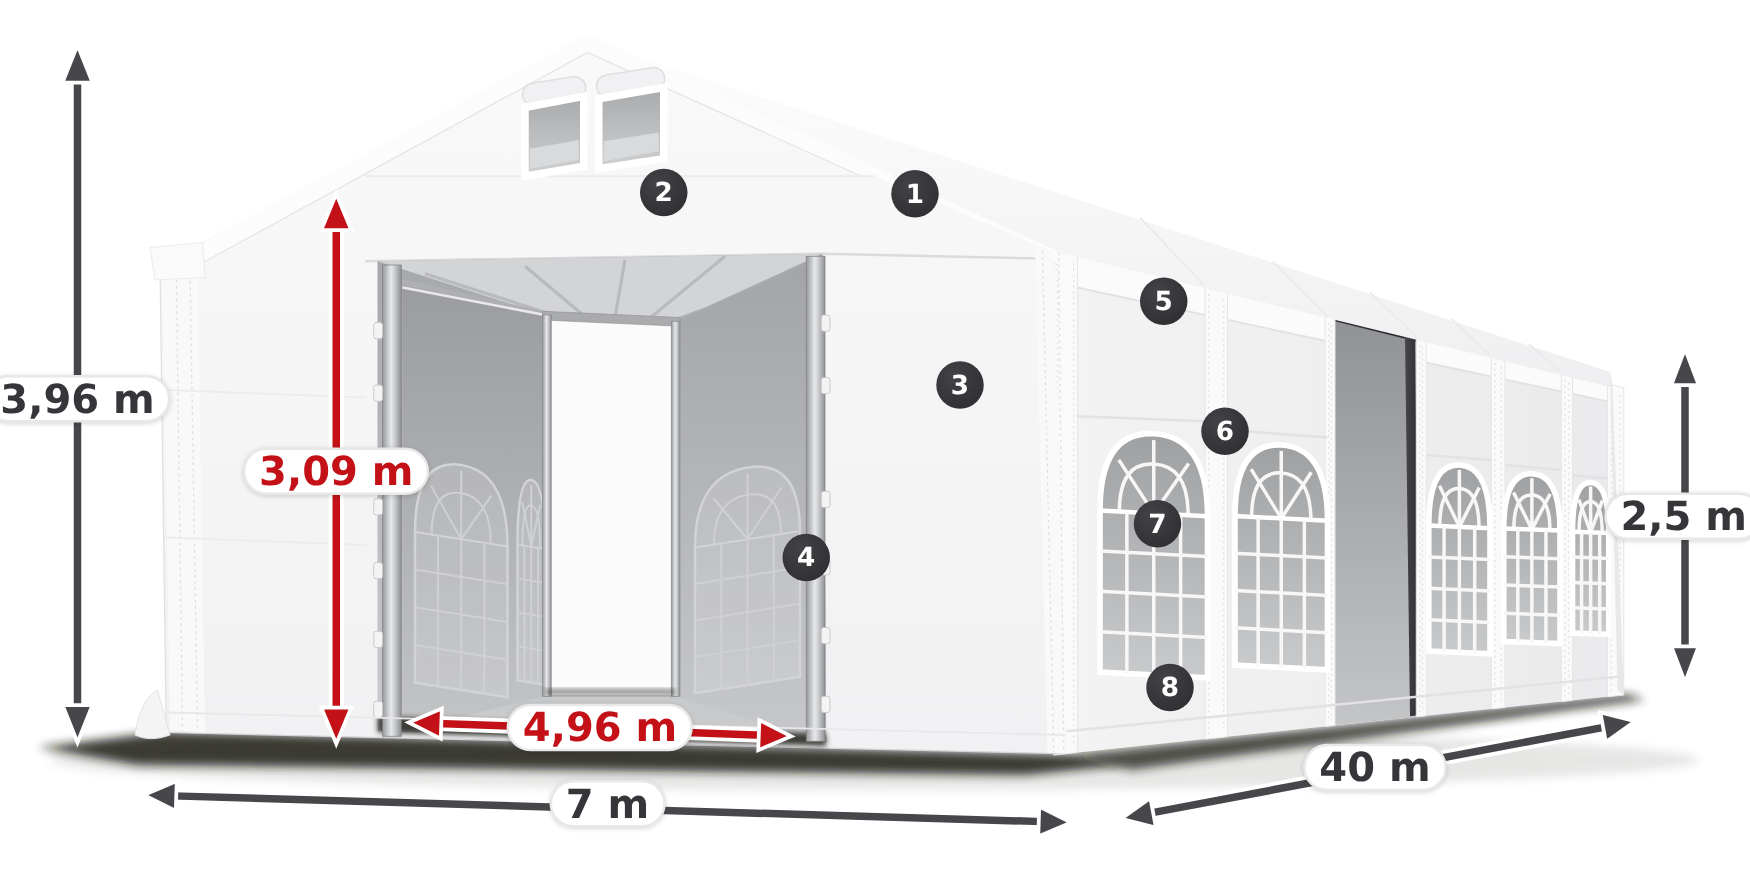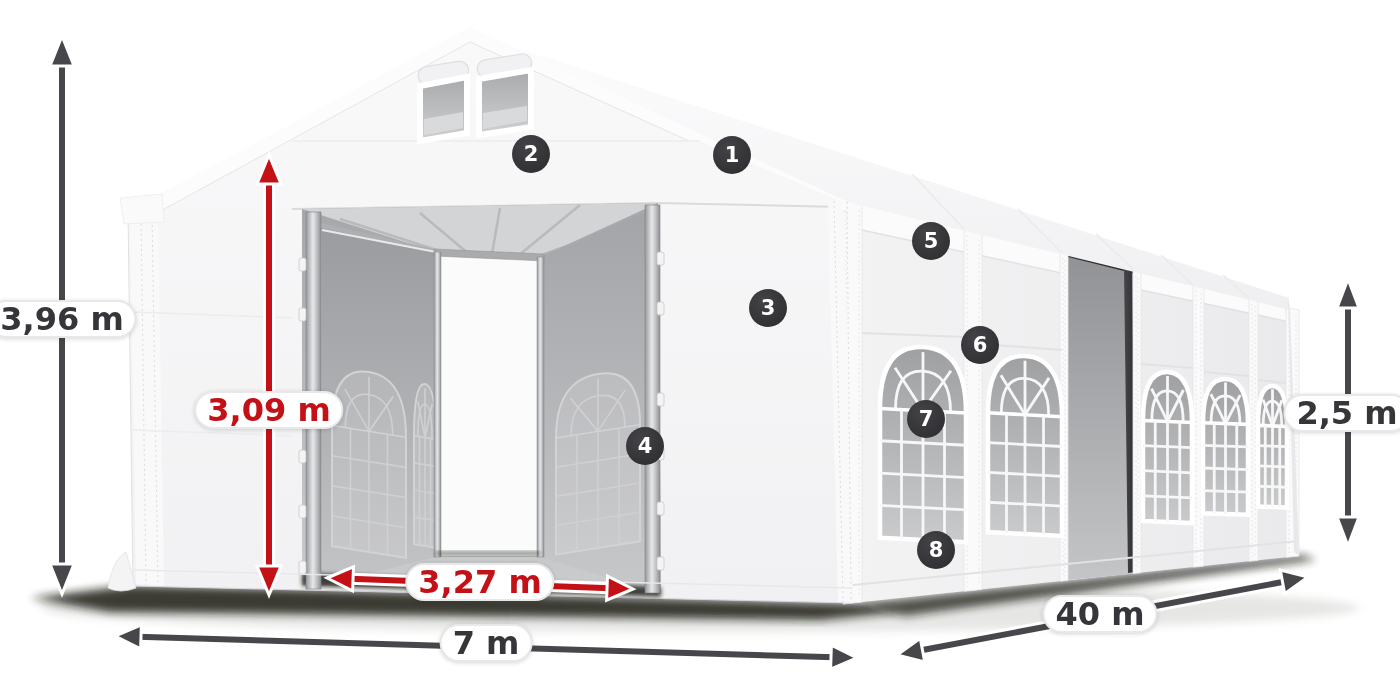--- a/index.html
+++ b/index.html
@@ -392,22 +392,22 @@
     <g>
       <path d="M1348,302 L1348,522" stroke="#ffffff" stroke-width="12" fill="none"></path>
       <path d="M1348,302 L1348,522" stroke-width="6" fill="none" stroke="#47474b"></path>
       <polygon points="1348,279 1337,308 1359,308" stroke="#ffffff" stroke-width="3" fill="#47474b"></polygon>
       <polygon points="1348,546 1337,517 1359,517" stroke="#ffffff" stroke-width="3" fill="#47474b"></polygon>
     </g>
   </g>
 </svg>
 
 <div class="pill" style="left:62px;top:319px;">3,96 m</div>
-<div class="pill red" style="left:269px;top:377px;margin-top:33px;">3,09 m</div>
-<div class="pill red" style="left:480px;top:582px;">3,27 m</div>
+<div class="pill red" style="left:269px;top:377px;">3,09 m</div>
+<div class="pill red" style="left:480px;top:582px;">4,96 m</div>
 <div class="pill" style="left:486px;top:643px;">7 m</div>
 <div class="pill" style="left:1100px;top:614px;">40 m</div>
 <div class="pill" style="left:1347px;top:413px;">2,5 m</div>
 
 <div class="badge" style="left:732px;top:155px;">1</div>
 <div class="badge" style="left:531px;top:154px;">2</div>
 <div class="badge" style="left:768px;top:308px;">3</div>
 <div class="badge" style="left:645px;top:446px;">4</div>
 <div class="badge" style="left:931px;top:241px;">5</div>
 <div class="badge" style="left:980px;top:345px;">6</div>

